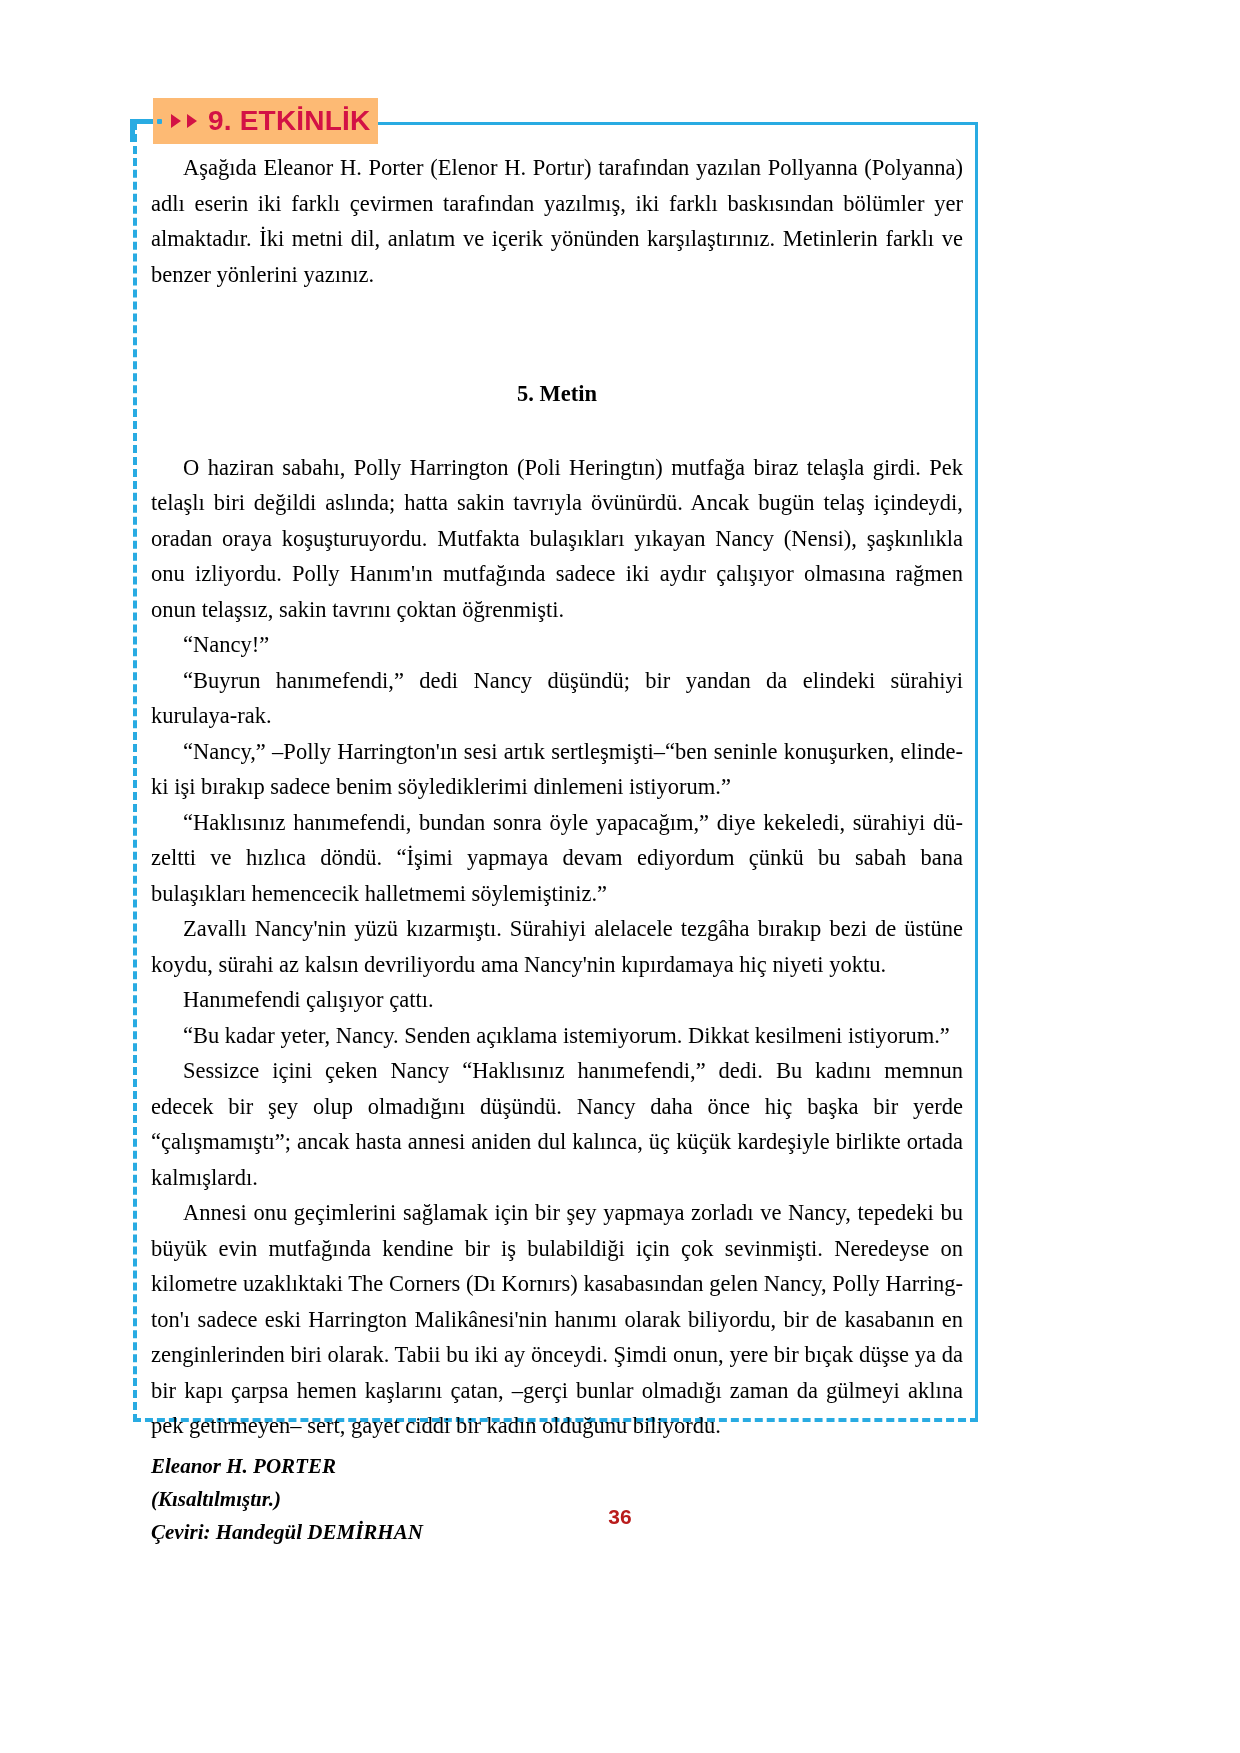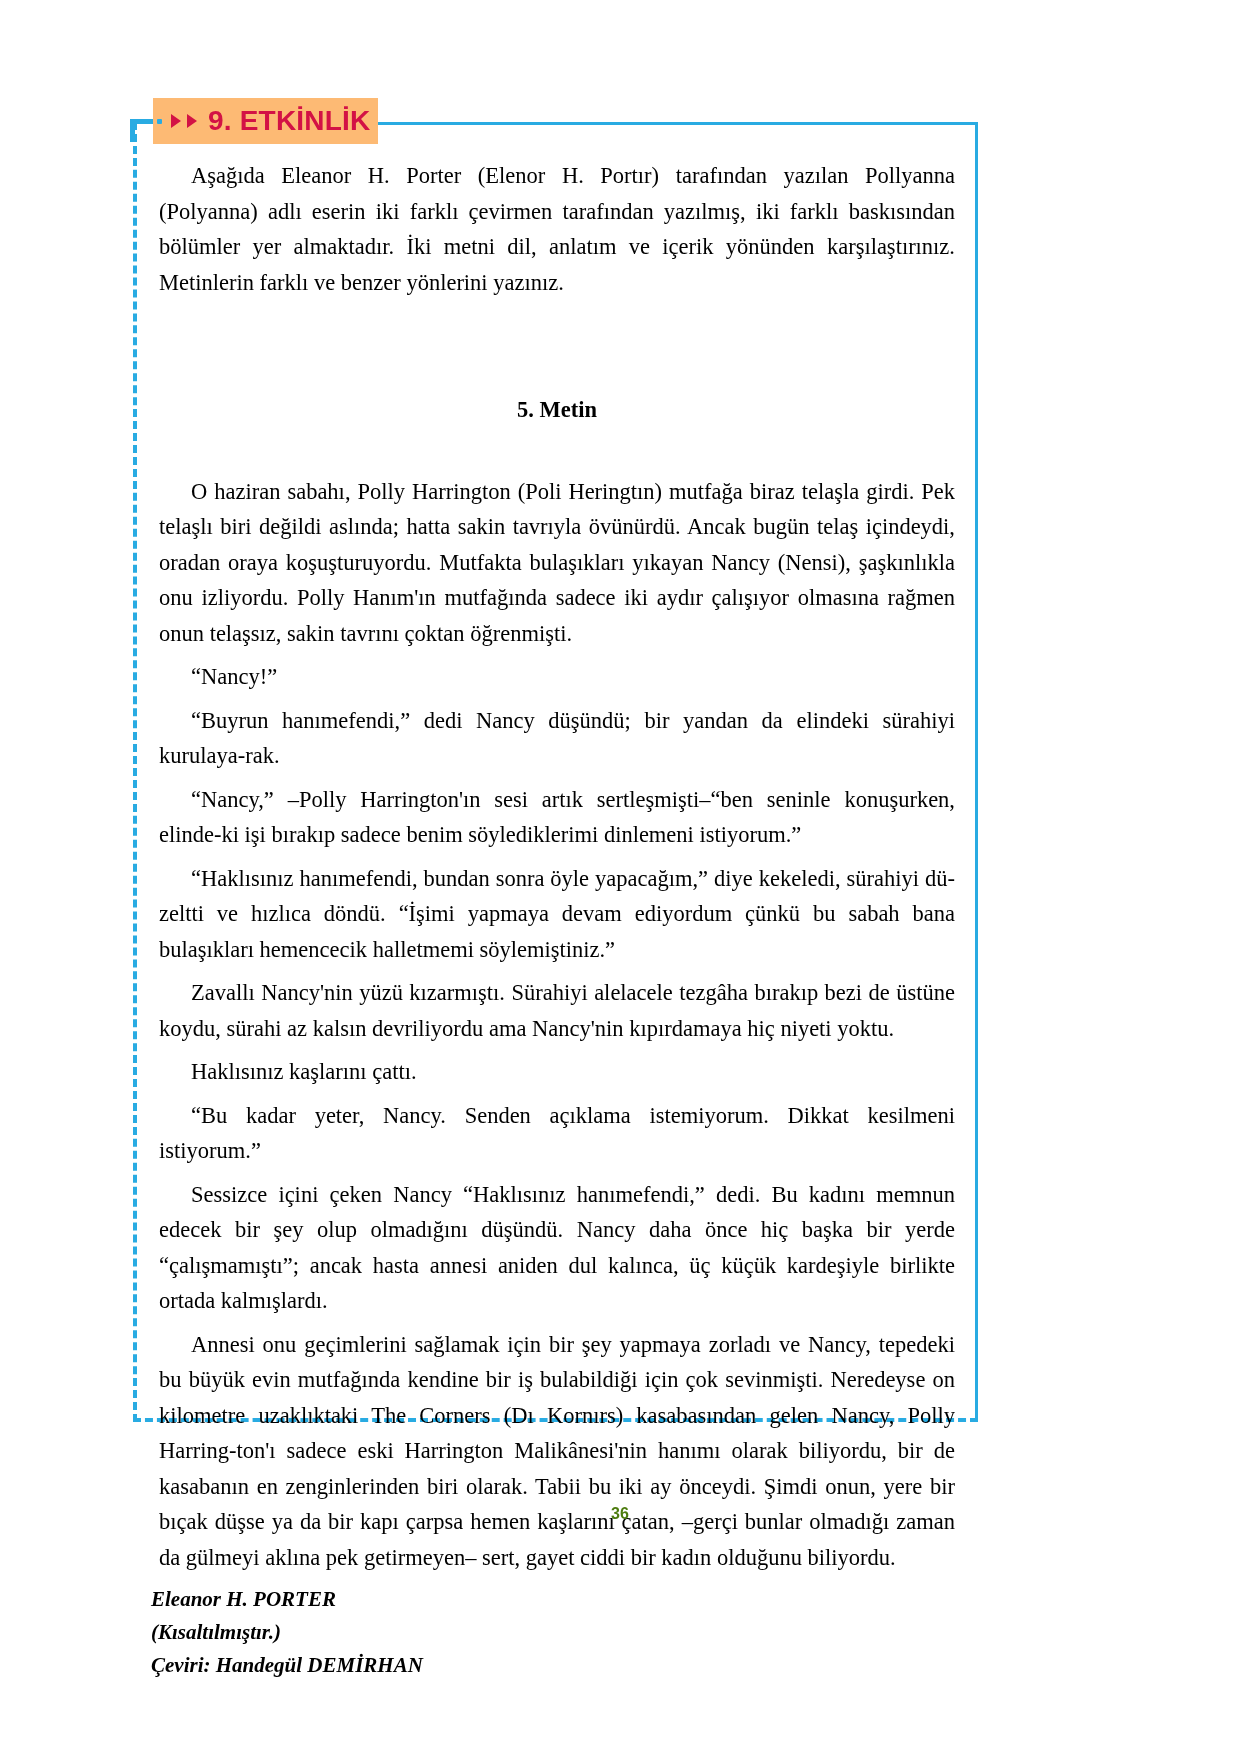--- a/index.html
+++ b/index.html
@@ -114,21 +114,21 @@
 
   
   .content {
     position: absolute;
     left: 18px;
     top: 28px;
     width: 812px;
   }
 
   p.body-text {
-    margin: 8px;
+    margin: 0;
     font-size: 22.5px;
     line-height: 35.5px;
     text-align: justify;
     text-justify: inter-word;
     hyphens: manual;
   }
   p.indent {
     text-indent: 32px;
   }
 
@@ -154,22 +154,22 @@
 
   
   .page-number {
     position: absolute;
     left: 0;
     top: 1505px;
     width: 1240px;
     text-align: center;
     font-family: "Liberation Sans", sans-serif;
     font-weight: bold;
-    font-size: 16px;
-    color: #4d7c0f;
+    font-size: 21px;
+    color: #b91c1c;
   }
 </style>
 </head>
 <body>
 
 <div class="page">
 
   <div class="activity-frame">
     <div class="frame-left"></div>
     <div class="frame-bottom"></div>
@@ -199,21 +199,21 @@
       <div class="section-heading">5. Metin</div>
 
       <div class="gap-after-heading"></div>
 
       <p class="body-text indent">O haziran sabahı, Polly Harrington (Poli Heringtın) mutfağa biraz telaşla girdi. Pek telaşlı biri değildi aslında; hatta sakin tavrıyla övünürdü. Ancak bugün telaş içindeydi, oradan oraya koşuşturuyordu. Mutfakta bulaşıkları yıkayan Nancy (Nensi), şaşkınlıkla onu izliyordu. Polly Hanım'ın mutfağında sadece iki aydır çalışıyor olmasına rağmen onun telaşsız, sakin tavrını çoktan öğrenmişti.</p>
       <p class="body-text indent">“Nancy!”</p>
       <p class="body-text indent">“Buyrun hanımefendi,” dedi Nancy düşündü; bir yandan da elindeki sürahiyi kurulaya-rak.</p>
       <p class="body-text indent">“Nancy,” –Polly Harrington'ın sesi artık sertleşmişti–“ben seninle konuşurken, elinde-ki işi bırakıp sadece benim söylediklerimi dinlemeni istiyorum.”</p>
       <p class="body-text indent">“Haklısınız hanımefendi, bundan sonra öyle yapacağım,” diye kekeledi, sürahiyi dü-zeltti ve hızlıca döndü. “İşimi yapmaya devam ediyordum çünkü bu sabah bana bulaşıkları hemencecik halletmemi söylemiştiniz.”</p>
       <p class="body-text indent">Zavallı Nancy'nin yüzü kızarmıştı. Sürahiyi alelacele tezgâha bırakıp bezi de üstüne koydu, sürahi az kalsın devriliyordu ama Nancy'nin kıpırdamaya hiç niyeti yoktu.</p>
-      <p class="body-text indent">Haklısınız kaşlarını çattı.</p>
+      <p class="body-text indent">Hanımefendi çalışıyor çattı.</p>
       <p class="body-text indent">“Bu kadar yeter, Nancy. Senden açıklama istemiyorum. Dikkat kesilmeni istiyorum.”</p>
       <p class="body-text indent">Sessizce içini çeken Nancy “Haklısınız hanımefendi,” dedi. Bu kadını memnun edecek bir şey olup olmadığını düşündü. Nancy daha önce hiç başka bir yerde “çalışmamıştı”; ancak hasta annesi aniden dul kalınca, üç küçük kardeşiyle birlikte ortada kalmışlardı.</p>
       <p class="body-text indent">Annesi onu geçimlerini sağlamak için bir şey yapmaya zorladı ve Nancy, tepedeki bu büyük evin mutfağında kendine bir iş bulabildiği için çok sevinmişti. Neredeyse on kilometre uzaklıktaki The Corners (Dı Kornırs) kasabasından gelen Nancy, Polly Harring-ton'ı sadece eski Harrington Malikânesi'nin hanımı olarak biliyordu, bir de kasabanın en zenginlerinden biri olarak. Tabii bu iki ay önceydi. Şimdi onun, yere bir bıçak düşse ya da bir kapı çarpsa hemen kaşlarını çatan, –gerçi bunlar olmadığı zaman da gülmeyi aklına pek getirmeyen– sert, gayet ciddi bir kadın olduğunu biliyordu.</p>
 
       <div class="attribution">
         <div>Eleanor H. PORTER</div>
         <div>(Kısaltılmıştır.)</div>
         <div>Çeviri: Handegül DEMİRHAN</div>
       </div>
 

